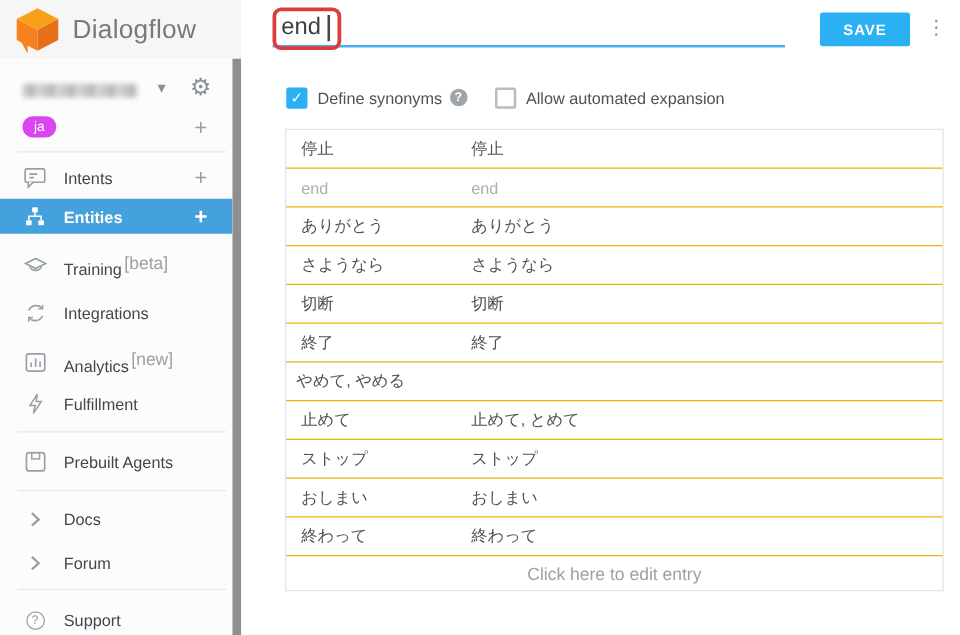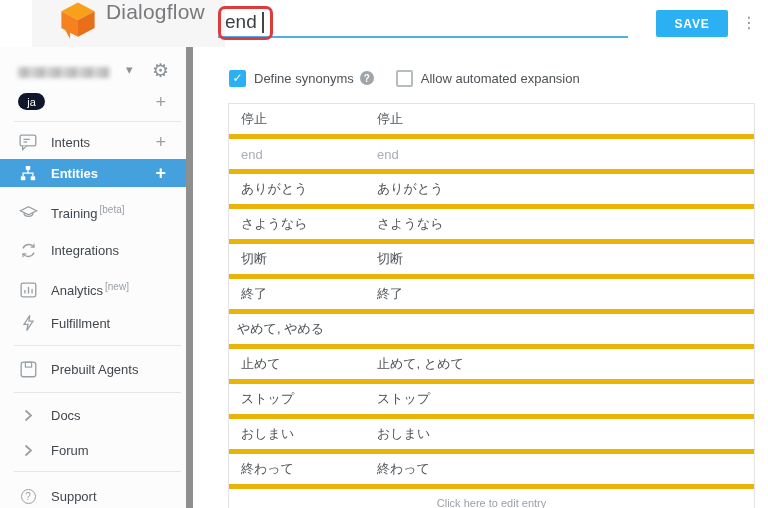--- a/index.html
+++ b/index.html
@@ -4,21 +4,21 @@
 <style>
   html,body{margin:0;padding:0;}
   body{width:768px;height:508px;overflow:hidden;background:#fff;
        font-family:"Liberation Sans","DejaVu Sans",sans-serif;
        -webkit-font-smoothing:antialiased;}
   .app{position:relative;width:768px;height:508px;background:#fff;}
 
   
   .topbar{position:absolute;left:0;top:0;width:768px;height:47px;background:#fff;}
   .brand{position:absolute;left:0;top:0;width:193px;height:47px;background:#f6f6f6;
-         display:flex;align-items:flex-start;padding-left:27px;box-sizing:border-box;gap:9px;margin-left:32px;}
+         display:flex;align-items:center;padding-left:11px;box-sizing:border-box;gap:9px;}
   .brand-text{font-size:21px;color:#77797c;letter-spacing:.2px;}
   .entity-input{position:absolute;left:218px;top:8px;width:410px;height:28px;
                 border-bottom:2px solid #4db0ea;}
   .entity-text{position:absolute;left:7px;top:3px;font-size:19px;color:#3b4043;}
   .entity-caret{position:absolute;top:4px;width:2px;height:21px;background:#444;}
   .entity-annotation{position:absolute;left:0px;top:-2px;width:49px;height:28px;
                 border:3px solid #dd3c3c;border-radius:7px;pointer-events:none;}
   .save-btn{position:absolute;left:656px;top:10px;width:72px;height:27px;background:#2bb0f3;
             border:none;border-radius:2px;color:#fff;font-size:12px;font-weight:bold;
             letter-spacing:.8px;display:flex;align-items:center;justify-content:center;
@@ -31,29 +31,29 @@
   .scrollbar-track{position:absolute;left:186px;top:0;width:7px;height:461px;background:#f1f1f1;}
   .scrollbar-thumb{position:absolute;left:0;top:0;width:7px;height:461px;background:#8f8f8f;}
   .agent-row{position:absolute;left:0;top:11px;width:186px;height:28px;}
   .agent-name-redacted{position:absolute;left:18px;top:9px;width:92px;height:11px;border-radius:2px;
         background:repeating-linear-gradient(90deg,#c7c7c7 0 5px,#b9b9b9 5px 10px,#d4d4d4 10px 16px);
         filter:blur(2px);}
   .agent-caret{position:absolute;left:126px;top:4px;color:#8a9095;font-size:13px;}
   .gear{position:absolute;left:152px;top:1px;color:#8a9095;font-size:19px;cursor:pointer;}
   .lang-row{position:absolute;left:0;top:41px;width:186px;height:28px;}
   .lang-chip{position:absolute;left:18px;top:5px;width:27px;height:17px;border-radius:9px;
-             background:#0f172a;color:#fff;font-size:11px;display:flex;align-items:center;
+             background:#d946ef;color:#fff;font-size:11px;display:flex;align-items:center;
              justify-content:center;cursor:pointer;}
   .divider{position:absolute;left:14px;right:12px;height:1px;background:#e6e6e6;}
   .nav-item{position:absolute;left:0;width:186px;height:28px;display:flex;align-items:center;
             padding-left:18px;box-sizing:border-box;gap:13px;font-size:13px;color:#41474c;
             cursor:pointer;}
   .nav-icon{width:20px;display:flex;justify-content:center;align-items:center;color:#98a0a6;}
   .nav-label{white-space:nowrap;}
-  .badge{font-size:10px;color:#9aa0a6;vertical-align:super;margin-left:2px;}
+  .badge{font-size:14px;color:#9aa0a6;vertical-align:super;margin-left:2px;}
   .plus-btn{position:absolute;right:20px;top:50%;transform:translateY(-50%);
             color:#9aa0a6;font-size:18px;font-weight:300;cursor:pointer;line-height:1;}
   .nav-item.active{background:#45a1dd;color:#fff;font-weight:bold;}
   .nav-item.active .plus-btn{color:#fff;font-weight:bold;}
   svg.ic{display:block;}
 
   
   .main{position:absolute;left:193px;top:47px;width:575px;height:461px;background:#fff;}
   .options-row{position:absolute;left:36px;top:21px;height:20px;display:flex;align-items:center;}
   .checkbox{width:17px;height:17px;border-radius:2px;box-sizing:border-box;display:flex;
@@ -61,29 +61,29 @@
   .checkbox.checked{background:#2bb0f3;color:#fff;font-size:12px;font-weight:bold;}
   .checkbox.unchecked{background:#fff;border:2px solid #b6bcc2;}
   .opt-label{font-size:13px;color:#4d5256;margin-left:8px;}
   .help-icon{width:14px;height:14px;border-radius:50%;background:#a0a5aa;color:#fff;
              font-size:10px;font-weight:bold;display:flex;align-items:center;
              justify-content:center;margin-left:6px;cursor:pointer;}
   .gap{width:22px;}
 
   .entity-table{position:absolute;left:35px;top:56px;width:527px;
                 border:1px solid #e3e4e5;box-sizing:border-box;background:#fff;}
-  .t-row{display:flex;height:30px;border-bottom:5px solid #eab308;align-items:center;
+  .t-row{display:flex;height:30px;border-bottom:1px solid #eab308;align-items:center;
          font-size:13px;color:#4c5256;}
   .t-row:last-of-type{border-bottom:none;}
   .t-cell-value{width:140px;padding-left:12px;box-sizing:border-box;flex:none;cursor:text;
                 overflow:hidden;white-space:nowrap;}
   .t-cell-syn{flex:1;padding-left:8px;cursor:text;overflow:hidden;white-space:nowrap;}
   .t-row.muted{color:#a9aeb7;}
   .t-footer{height:27px;display:flex;align-items:center;justify-content:center;
-            font-size:11px;color:#9ba1a7;cursor:pointer;}
+            font-size:14px;color:#9ba1a7;cursor:pointer;}
 </style>
 </head>
 <body>
 
 <div class="app">
 
   <div class="topbar">
     <div class="brand">
       <span>
         <svg class="ic" width="38" height="40" viewBox="0 0 48 50">

